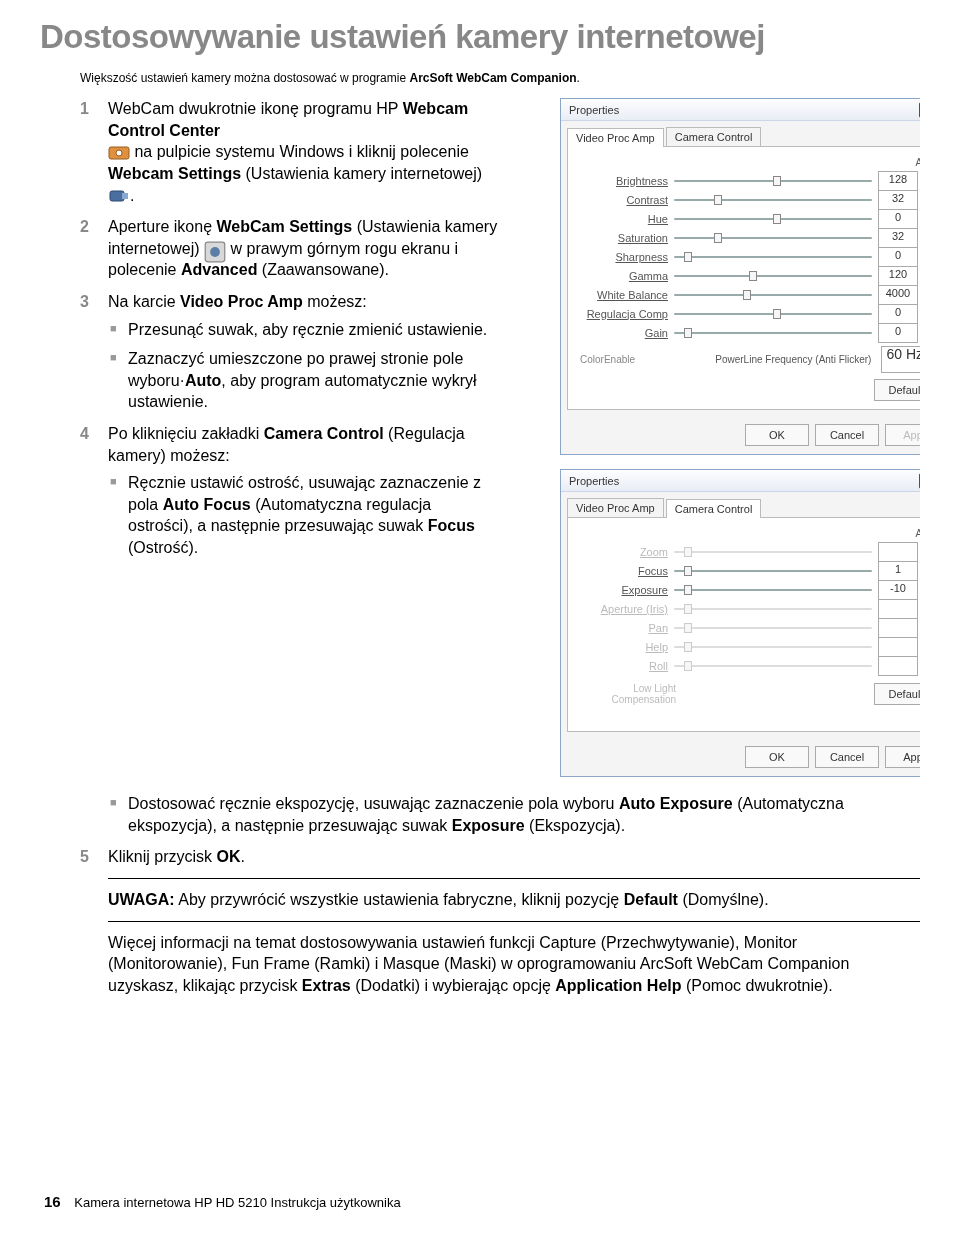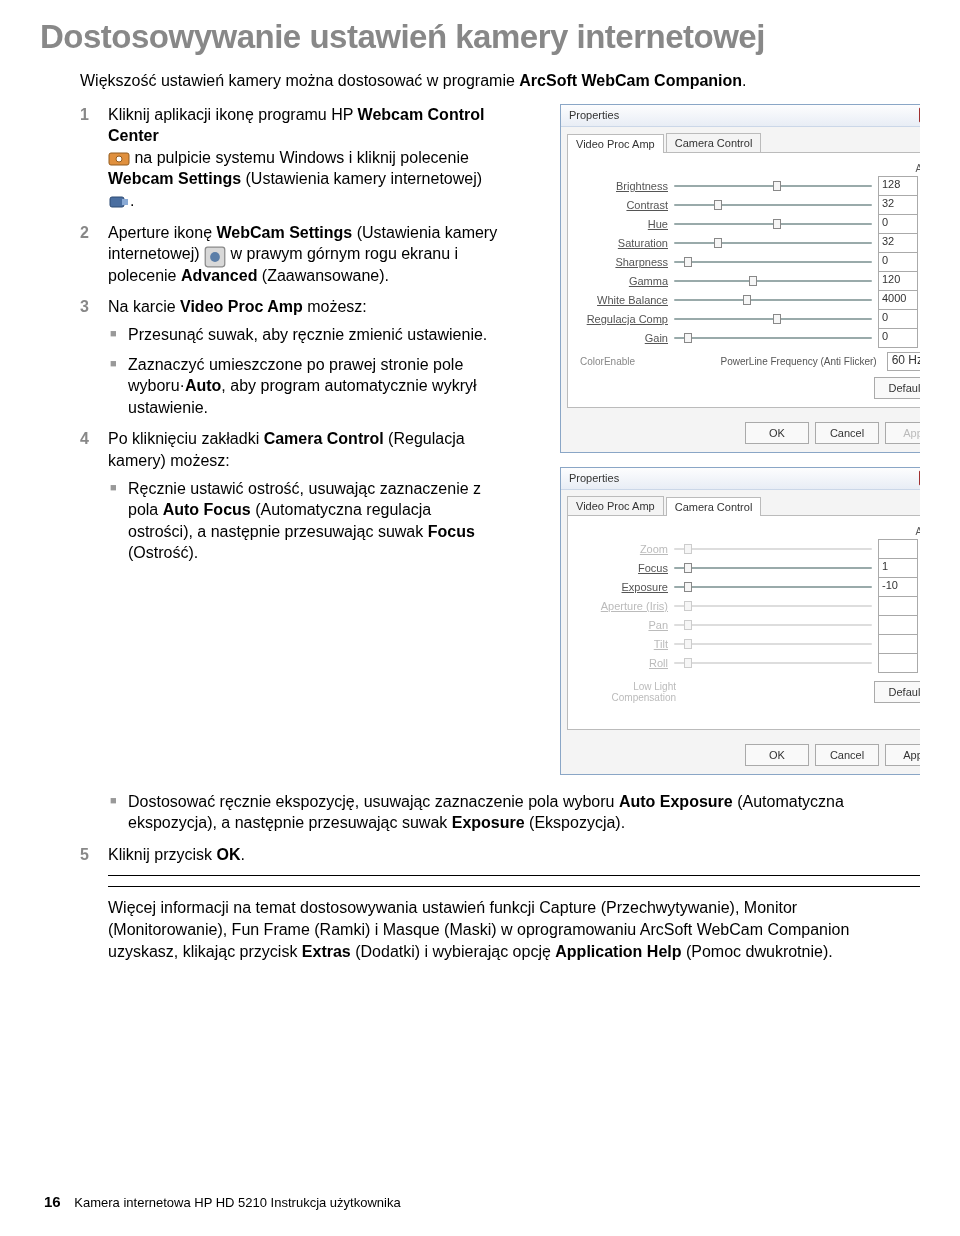--- a/index.html
+++ b/index.html
@@ -16,21 +16,21 @@
     font-size: 33px;
     font-weight: bold;
     color: #888;
     letter-spacing: -0.5px;
     margin-bottom: 14px;
   }
   .content {
     margin-left: 40px;
   }
   .intro {
-    font-size: 16px;
+    font-size: 12px;
     line-height: 1.35;
     margin-bottom: 12px;
   }
   .two-col {
     overflow: hidden;
   }
   .left-col {
     float: left;
     width: 420px;
   }
@@ -122,32 +122,32 @@
   }
   .prop-row.dis .slider .track { background:#ddd; }
   .prop-row .slider .thumb {
     position: absolute; top:2px; width:8px; height:10px;
     background:#f6f6f6; border:1px solid #888;
   }
   .prop-row.dis .slider .thumb { border-color:#ccc; }
   .prop-row .val {
     width: 40px; margin-left: 6px;
     border: 1px solid #aaa; background:#fff; height:20px;
-    text-align:left; padding:0 3px; line-height:15px;
+    text-align:center; padding:0 3px; line-height:15px;
   }
   .prop-row .auto { width: 24px; text-align:center; }
   .prop-row .cb { width: 12px; height: 12px; border:1px solid #888; display:inline-block; background:#fff; }
   .prop-row .cb.checked::after { content:"✓"; font-size:10px; position:relative; top:-2px; left:0; }
   .auto-head { text-align:right; font-size:10px; color:#555; padding-right:6px; height:14px; }
   .footerrow {
     display: flex; align-items:center; gap: 10px;
     padding: 4px 4px 0 4px;
   }
   .footerrow .grp { display:flex; align-items:center; gap:4px; font-size:10px; color:#888;}
-  .footerrow .sel { border:1px solid #aaa; height:19px; padding:0 14px 0 4px; background:#fff; position:relative; font-size:12px; line-height:15px;}
+  .footerrow .sel { border:1px solid #aaa; height:27px; padding:0 14px 0 4px; background:#fff; position:relative; font-size:14px; line-height:15px;}
   .footerrow .sel::after { content:"▾"; position:absolute; right:3px; top:1px; color:#666; font-size:9px;}
   .btnrow {
     display:flex; justify-content:flex-end; gap:6px;
     padding: 8px 8px 8px 8px;
     background:#f4f4f4;
   }
   .btn {
     border:1px solid #aaa; background:#f9f9f9;
     height:22px; min-width:64px; padding:0 10px;
     font-size:11px; display:flex; align-items:center; justify-content:center;
@@ -167,21 +167,21 @@
   <p class="intro">
     <span>Większość ustawień kamery można dostosować w programie </span><b>ArcSoft WebCam Companion</b><span>.</span>
   </p>
 
   <div class="two-col">
     <div class="left-col">
       <ol class="main">
 
         <li>
           <span class="num">1</span>
-          <span>Kliknij aplikacji ikonę programu HP </span><b>Webcam Control Center</b>
+          <span>WebCam dwukrotnie ikonę programu HP </span><b>Webcam Control Center</b>
           <br>
           <span class="icon-inline">
             <svg viewBox="0 0 22 18">
                 <rect x="1" y="3" width="20" height="12" rx="2" fill="#e0903e" stroke="#945c1e"></rect>
                 <circle cx="11" cy="9" r="3" fill="#fff" stroke="#945c1e"></circle>
               </svg>
           </span>
           <span> na pulpicie systemu Windows i kliknij polecenie </span><b>Webcam Settings</b><span> (Ustawienia kamery internetowej) </span>
           <span class="icon-inline">
             <svg viewBox="0 0 22 18">
@@ -394,21 +394,21 @@
               <div class="prop-row dis">
                 <div class="lbl">Pan</div>
                 <div class="slider">
                   <div class="track"></div>
                   <div class="thumb" style="left:5%"></div>
                 </div>
                 <div class="val"></div>
                 <div class="auto"><span class="cb"></span></div>
               </div>
               <div class="prop-row dis">
-                <div class="lbl">Tilt</div>
+                <div class="lbl">Help</div>
                 <div class="slider">
                   <div class="track"></div>
                   <div class="thumb" style="left:5%"></div>
                 </div>
                 <div class="val"></div>
                 <div class="auto"><span class="cb"></span></div>
               </div>
               <div class="prop-row dis">
                 <div class="lbl">Roll</div>
                 <div class="slider">
@@ -447,20 +447,23 @@
         </li>
       </ul>
     </li>
     <li style="padding-left:28px; position:relative; font-size:16px;">
       <span class="num">5</span>
       <span>Kliknij przycisk </span><b>OK</b><span>.</span>
     </li>
   </ol>
 
   <hr class="sep">
+  <p class="note">
+    <b>UWAGA:</b><span> Aby przywrócić wszystkie ustawienia fabryczne, kliknij pozycję </span><b>Default</b><span> (Domyślne).</span>
+  </p>
   <hr class="sep">
 
   <p class="more-info">
     <span>Więcej informacji na temat dostosowywania ustawień funkcji Capture (Przechwytywanie), Monitor (Monitorowanie), Fun Frame (Ramki) i Masque (Maski) w oprogramowaniu ArcSoft WebCam Companion uzyskasz, klikając przycisk </span><b>Extras</b><span> (Dodatki) i wybierając opcję </span><b>Application Help</b><span> (Pomoc dwukrotnie).</span>
   </p>
 
 </div>
 
 <div class="footer">
   <span class="pnum">16</span>

